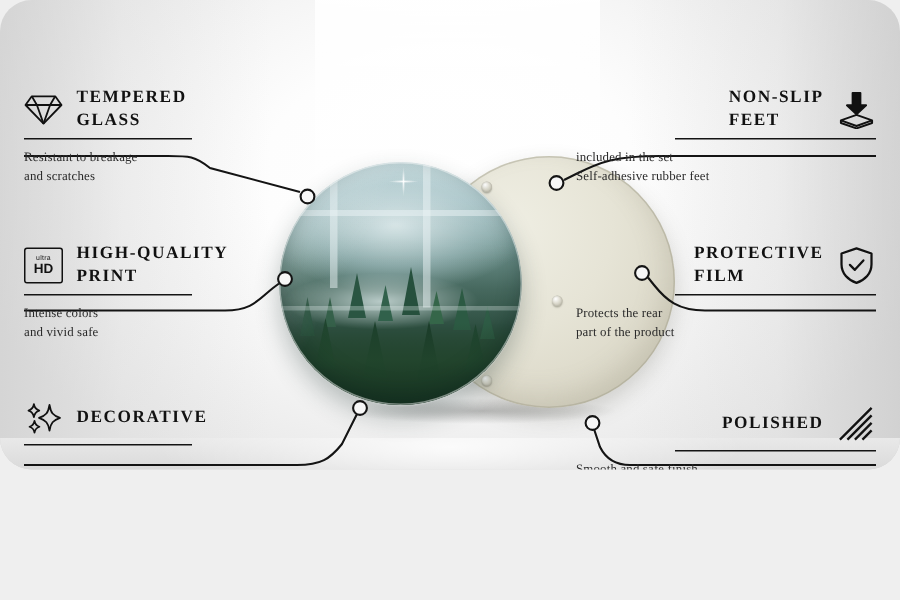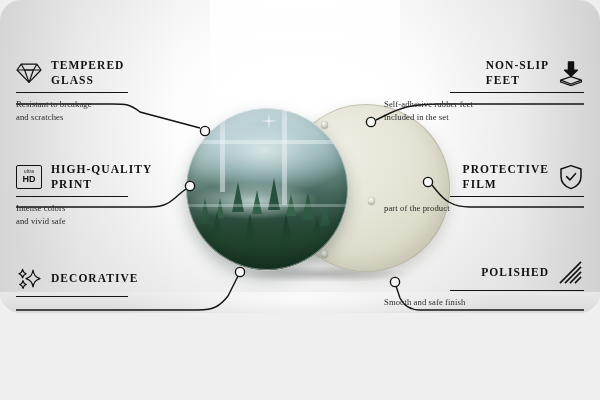--- a/index.html
+++ b/index.html
@@ -260,47 +260,48 @@
           </g>
         </svg>
       </span>
       <div class="title">
         <div>NON-SLIP</div>
         <div>FEET</div>
       </div>
     </div>
     <div class="rule"></div>
     <div class="desc">
+      <div>included in the set</div>
       <div>Self-adhesive rubber feet</div>
-      <div>included in the set</div>
     </div>
   </div>
 
   <div class="feat right" style="top:162px;">
     <div class="head">
       <span class="ico">
         <svg width="24" height="26" viewBox="0 0 24 26">
           <g fill="none" stroke="#111" stroke-width="1.5" stroke-linejoin="round" stroke-linecap="round">
             <path d="M12,1.6 L22,5 V12.2 C22,18.4 17.6,22.8 12,24.6 C6.4,22.8 2,18.4 2,12.2 V5 Z"></path>
             <path d="M7.6,12.6 L10.9,15.9 L16.6,9.6"></path>
           </g>
         </svg>
       </span>
       <div class="title">
         <div>PROTECTIVE</div>
         <div>FILM</div>
       </div>
     </div>
     <div class="rule"></div>
     <div class="desc">
+      <div>Protects the rear</div>
       <div>part of the product</div>
     </div>
   </div>
 
-  <div class="feat right" style="top:260px;">
+  <div class="feat right" style="top:270px;">
     <div class="head">
       <span class="ico">
         <svg width="26" height="24" viewBox="0 0 26 24">
           <g stroke="#111" stroke-width="1.6" stroke-linecap="square">
             <path d="M2.5,21.5 L22.5,1.5"></path>
             <path d="M7.5,21.5 L22.5,6.5"></path>
             <path d="M12.5,21.5 L22.5,11.5"></path>
             <path d="M17.5,21.5 L22.5,16.5"></path>
           </g>
         </svg>

